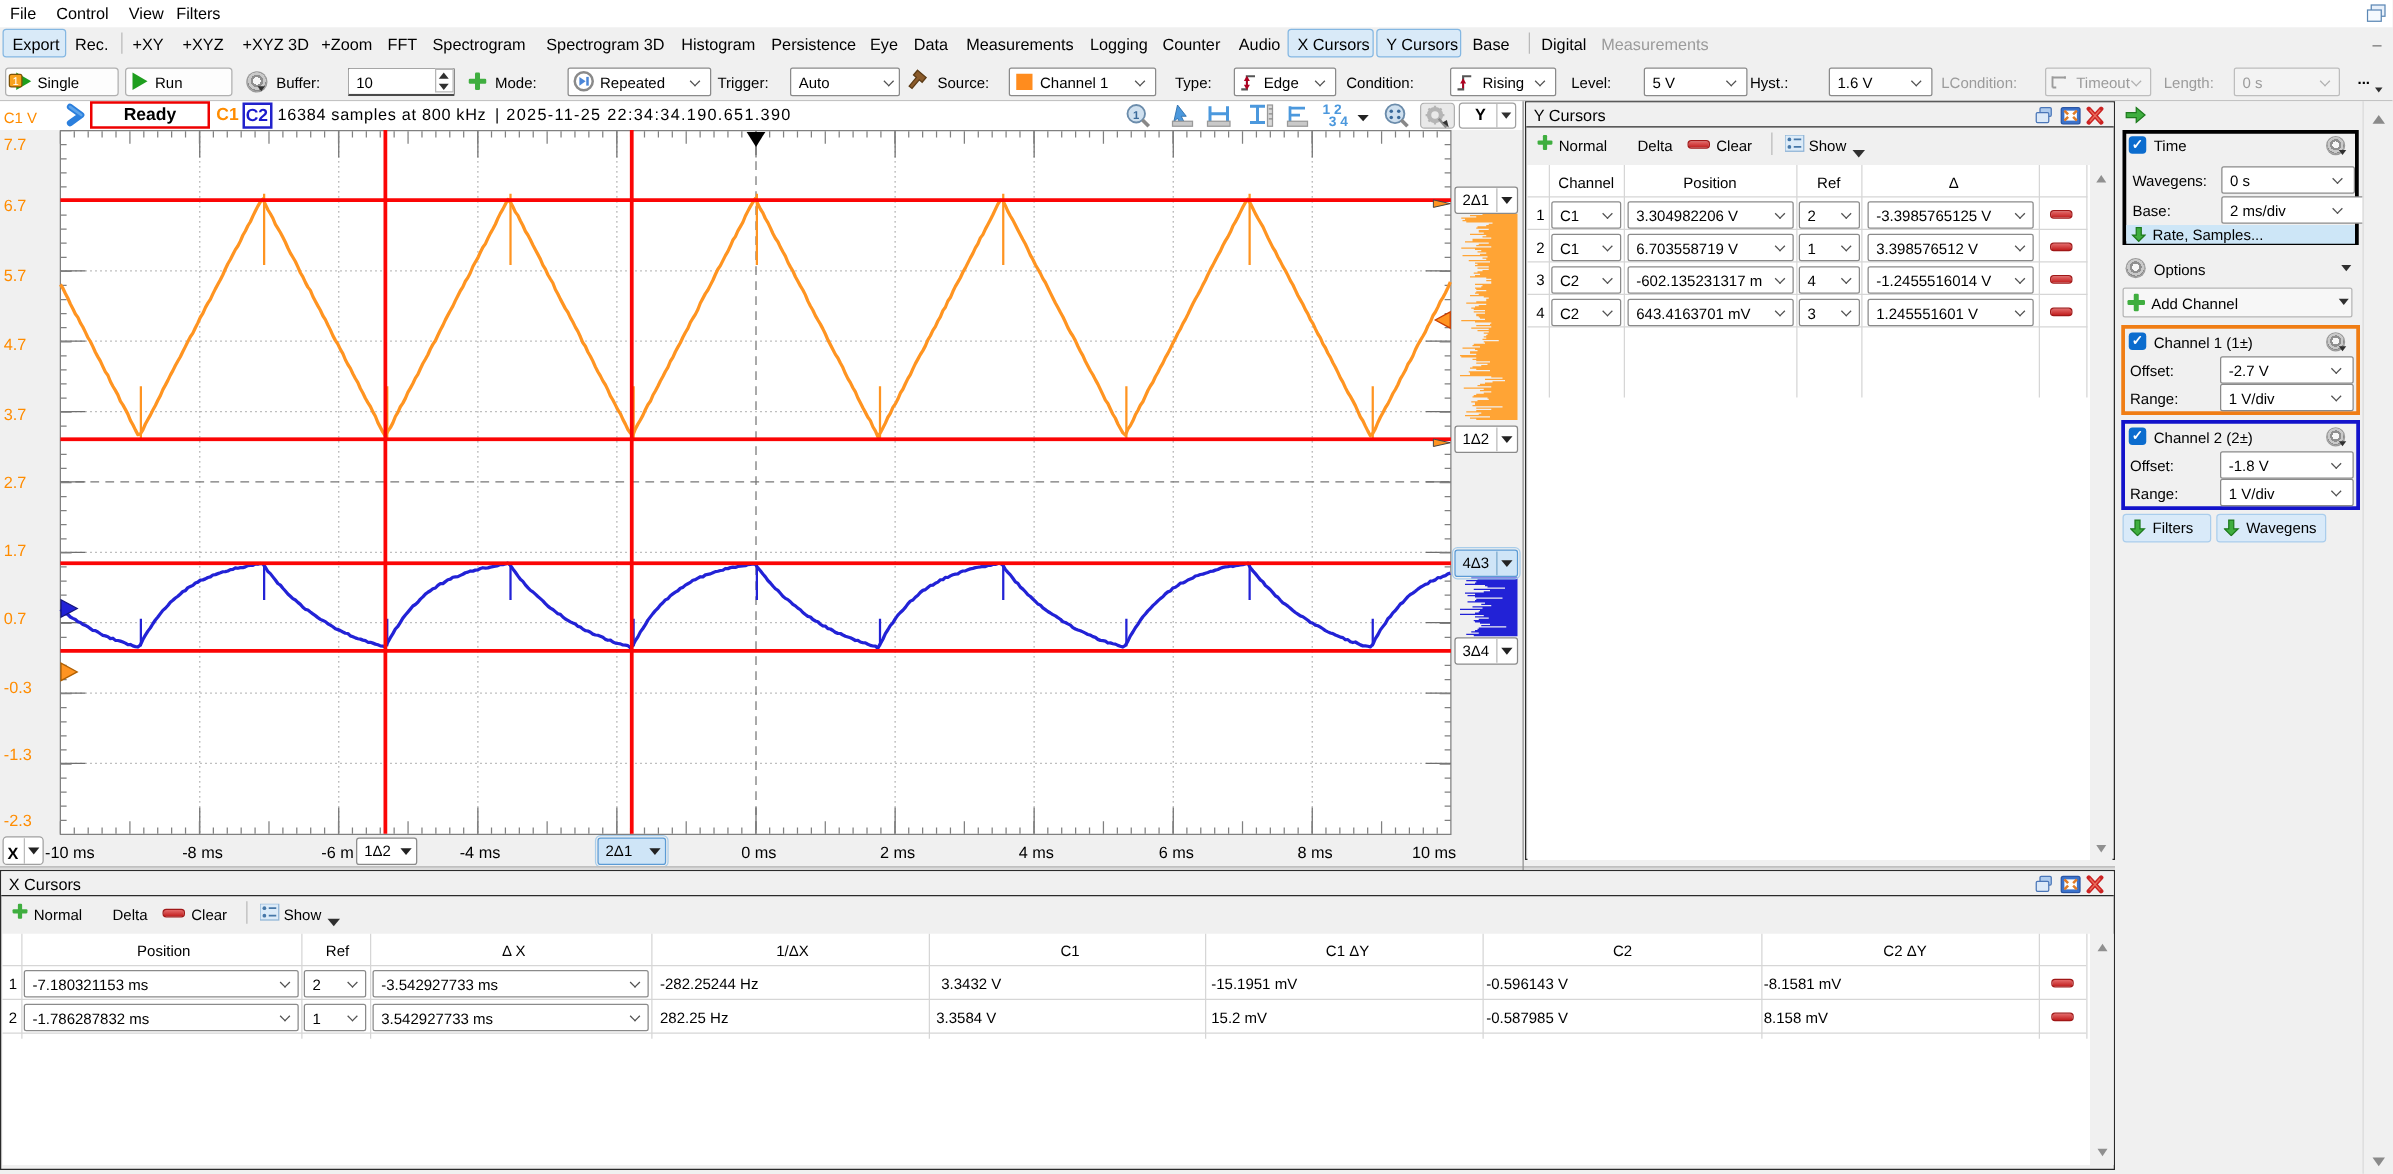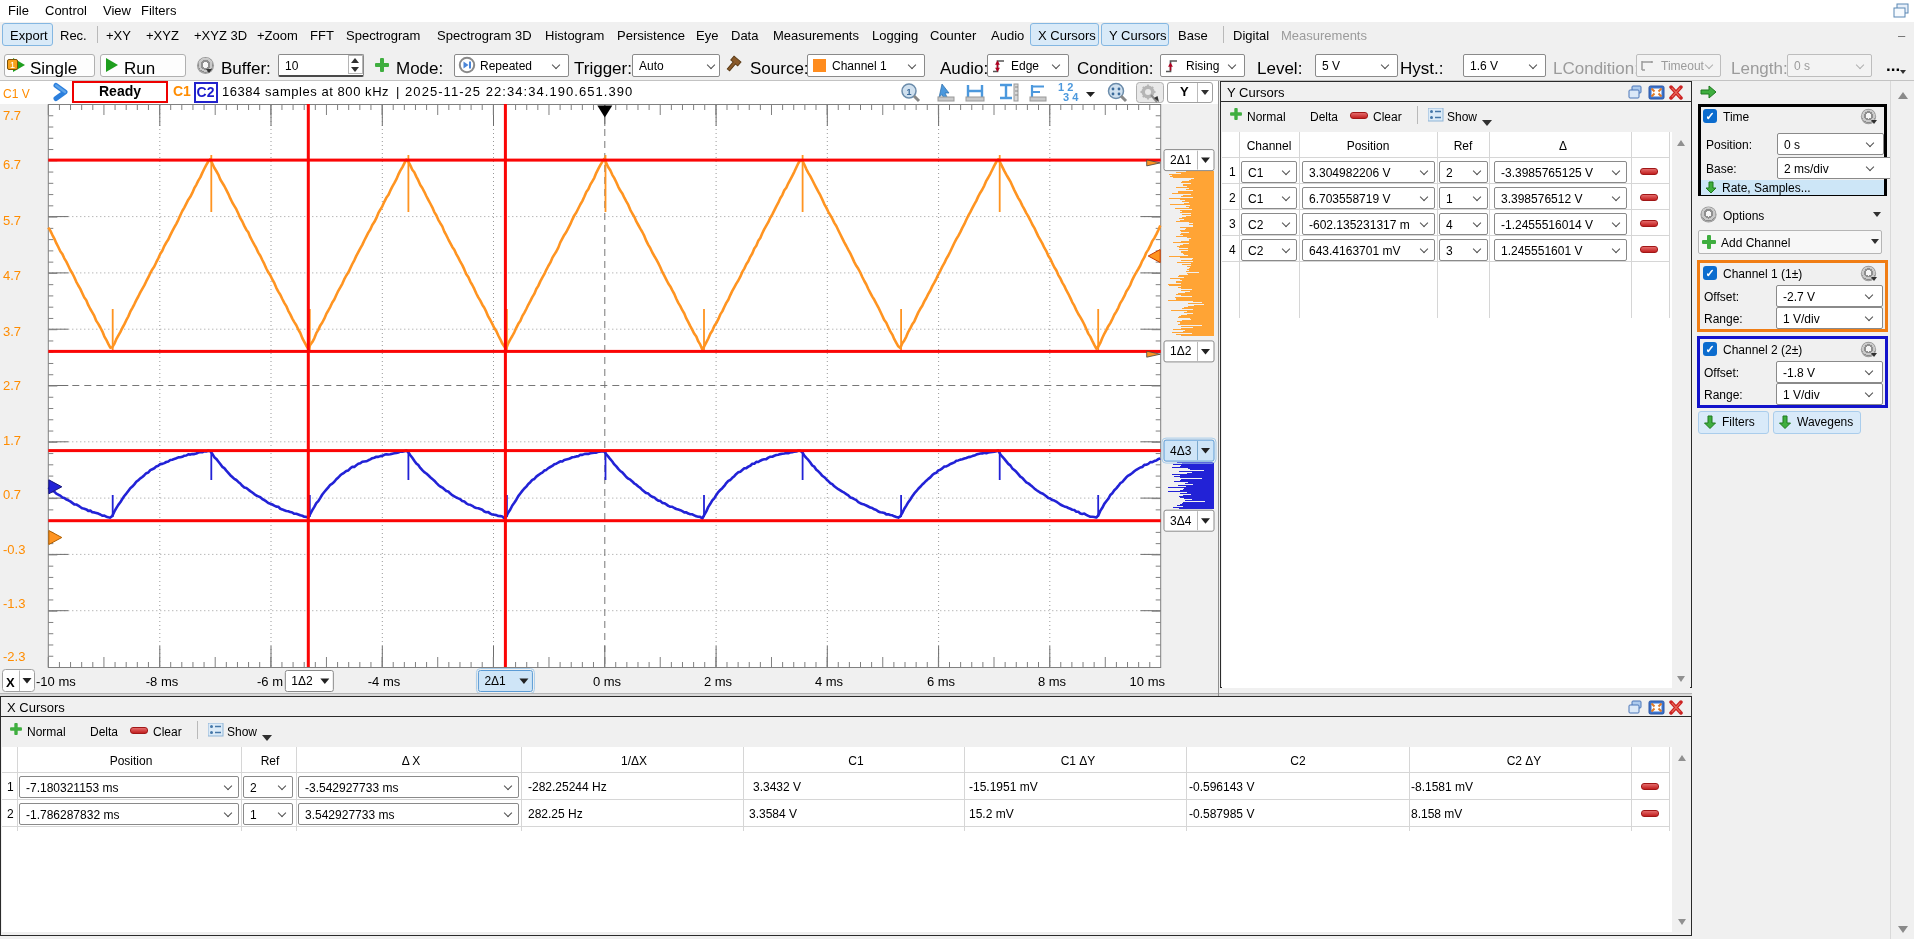--- a/index.html
+++ b/index.html
@@ -3,21 +3,21 @@
 *{margin:0;padding:0;box-sizing:border-box}
 html,body{width:1914px;height:939px;overflow:hidden;background:#f0f0f0;font-family:"Liberation Sans",sans-serif;font-size:12px;color:#000}
 .abs{position:absolute}
 #menubar{position:absolute;left:0;top:0;width:1914px;height:22px;background:#fff}
 #menubar span{position:absolute;top:3px;font-size:13px}
 #tabrow{position:absolute;left:0;top:22px;width:1914px;height:26px;background:#f0f0f0}
 #tabrow span{position:absolute;top:6px;font-size:13px;white-space:nowrap}
 .tabsel{position:absolute;background:#d9eaf8;border:1px solid #84b7e2;border-radius:3px;height:23px;top:1px}
 .vsep{position:absolute;width:1px;background:#b9b9b9;top:4px;height:17px}
 #toolbar{position:absolute;left:0;top:48px;width:1914px;height:33px;background:#f0f0f0;border-bottom:1px solid #c3c3c3}
-#toolbar .lab{position:absolute;top:11px;font-size:17px}
+#toolbar .lab{position:absolute;top:11px;font-size:12px}
 .gray{color:#9b9b9b}
 .btn{position:absolute;background:#fdfdfd;border:1px solid #b0b0b0;border-radius:3px}
 .cb{position:absolute;background:#fff;border:1px solid #8a8a8a;border-radius:2px;font-size:12px;white-space:nowrap;overflow:hidden}
 .cb.dis{background:#f3f3f3;color:#9b9b9b;border-color:#bdbdbd}
 .cb .t{position:absolute;top:3px;left:6px}
 .chev{position:absolute;width:6px;height:6px;border-right:1.5px solid #505050;border-bottom:1.5px solid #505050;transform:rotate(45deg)}
 .chev.dis{border-color:#b0b0b0}
 .fchev{position:absolute;width:0;height:0;border-left:4px solid transparent;border-right:4px solid transparent;border-top:5px solid #303030}
 .play{position:absolute;width:0;height:0;border-top:7px solid transparent;border-bottom:7px solid transparent;border-left:12px solid #1e9e1e}
 .reddash{position:absolute;width:18px;height:7px;background:linear-gradient(#e46a6a,#c22020);border-radius:3px;border:1px solid #a01717}
@@ -107,21 +107,21 @@
  <div class="chev" style="left:708px;top:14px"></div>
  <svg class="abs" style="left:725px;top:7px" width="20" height="20">
       <path d="M4 3 L13 3 L13 8 L10 8 L10 17 L7 17 L7 8 L4 8 Z" fill="#8a5a2a" stroke="#5a3a15" transform="rotate(40 9 9)"></path>
     </svg>
  <span class="lab" style="left:750px">Source:</span>
  <div class="cb" style="left:807px;top:6px;width:118px;height:23px">
       <span class="t" style="left:24px;top:4px">Channel 1</span>
     </div>
  <div class="abs" style="left:813px;top:11px;width:13px;height:13px;background:#ff8c1e"></div>
  <div class="chev" style="left:909px;top:14px"></div>
- <span class="lab" style="left:940px">Audio:</span>
+ <span class="lab" style="left:940px">Type:</span>
  <div class="cb" style="left:987px;top:6px;width:82px;height:23px">
       <span class="t" style="left:23px;top:4px">Edge</span>
     </div>
  <svg class="abs" style="left:990px;top:9px" width="18" height="17">
       <path d="M3 14.5 H7.5 V4 H14" stroke="#555" stroke-width="1.7" fill="none"></path>
       <path d="M7.5 7 v5" stroke="#b00020" stroke-width="1.4"></path>
       <path d="M7.5 3.5 l-2.4 4.2 h4.8 z" fill="#b00020"></path>
       <path d="M7.5 15 l-2.4 -4.2 h4.8 z" fill="#b00020"></path>
     </svg>
  <div class="chev" style="left:1053px;top:14px"></div>
@@ -443,21 +443,21 @@
 
 <div class="abs" id="sidebar" style="left:1693px;top:81px;width:197px;height:858px;background:#f0f0f0">
 <svg class="abs" style="left:6px;top:4px" width="18" height="14">
       <path d="M2 5 h8 v-4 l7 6 -7 6 v-4 h-8 z" fill="#3fae3f" stroke="#1e7a1e"></path>
     </svg>
 <div class="abs" style="left:5px;top:23px;width:189px;height:92px;border:3px solid #000;background:#f0f0f0"></div>
 <div class="check" style="left:10px;top:28px">✓</div>
 <span class="abs" style="left:30px;top:29px">Time</span>
 <div class="gear" style="left:168px;top:28px;transform:scale(.9)"></div>
     <div class="fchev" style="left:178px;top:39px;border-left-width:3px;border-right-width:3px;border-top-width:4px"></div>
-<span class="abs" style="left:13px;top:57px">Position:</span>
+<span class="abs" style="left:13px;top:57px">Wavegens:</span>
 <div class="cb" style="left:84px;top:52px;width:107px;height:22px">
       <span class="t" style="left:6px;top:4px">0 s</span>
     </div>
     <div class="chev" style="left:174px;top:59px"></div>
 <span class="abs" style="left:13px;top:81px">Base:</span>
 <div class="cb" style="left:84px;top:76px;width:124px;height:22px">
       <span class="t" style="left:6px;top:4px">2 ms/div</span>
     </div>
     <div class="chev" style="left:174px;top:83px"></div>
 <div class="abs" style="left:8px;top:99px;width:183px;height:15px;background:#cde6f7"></div>

